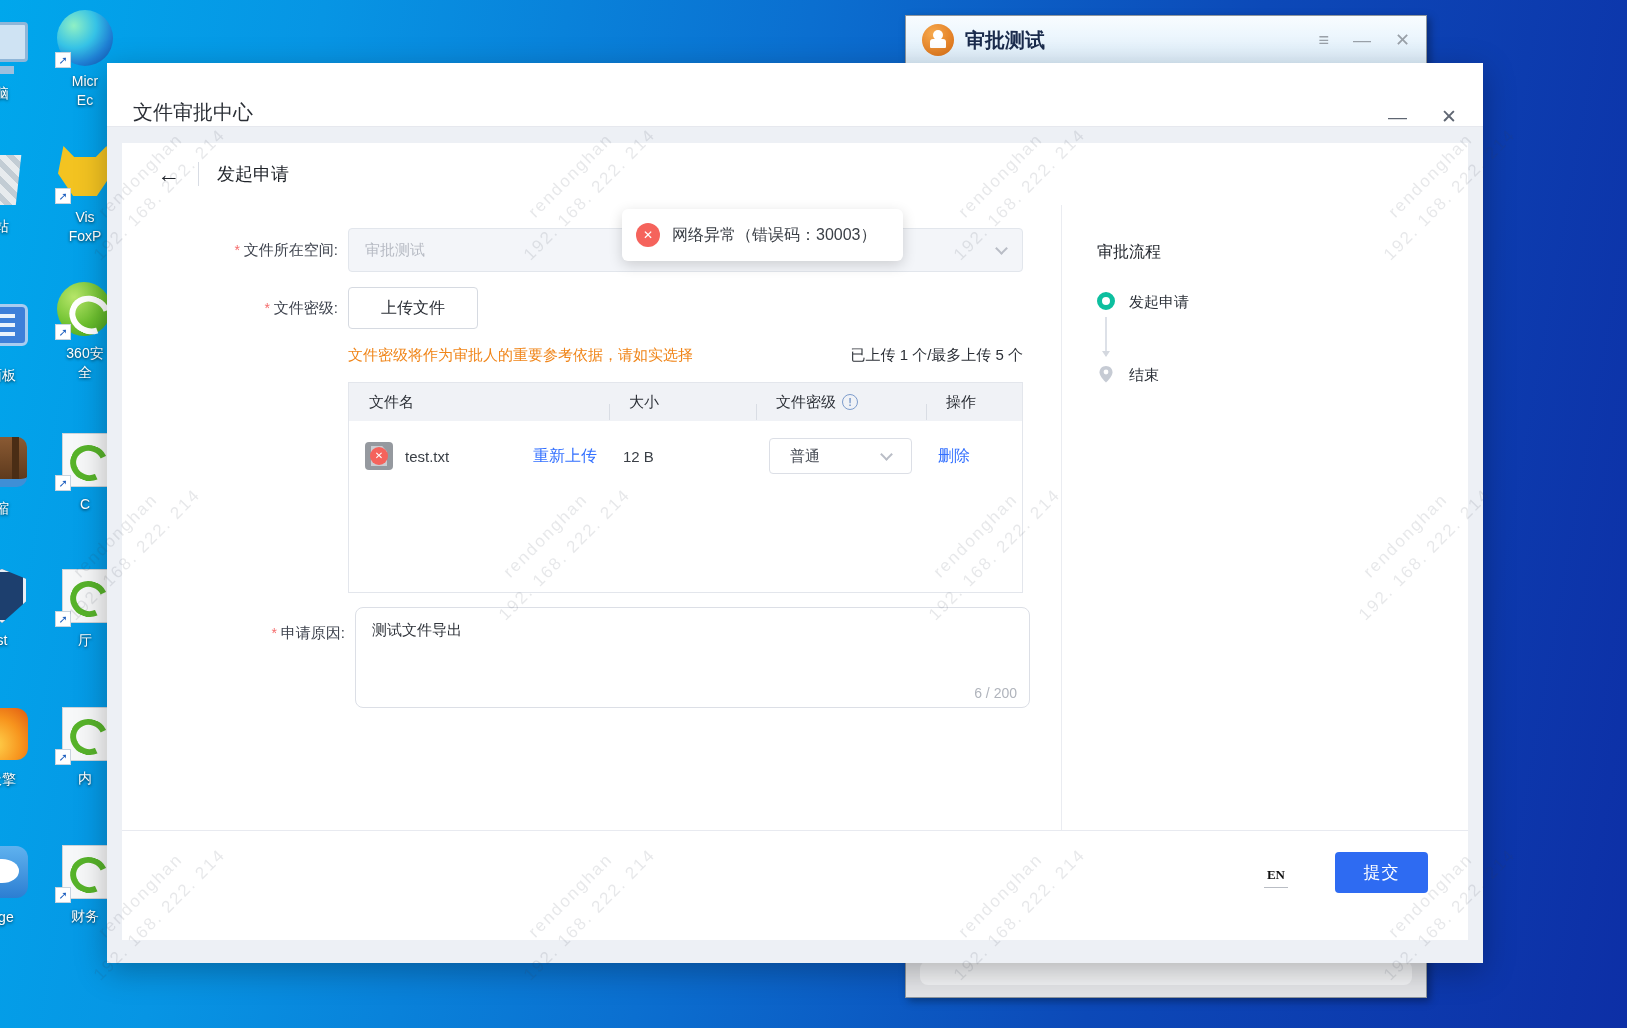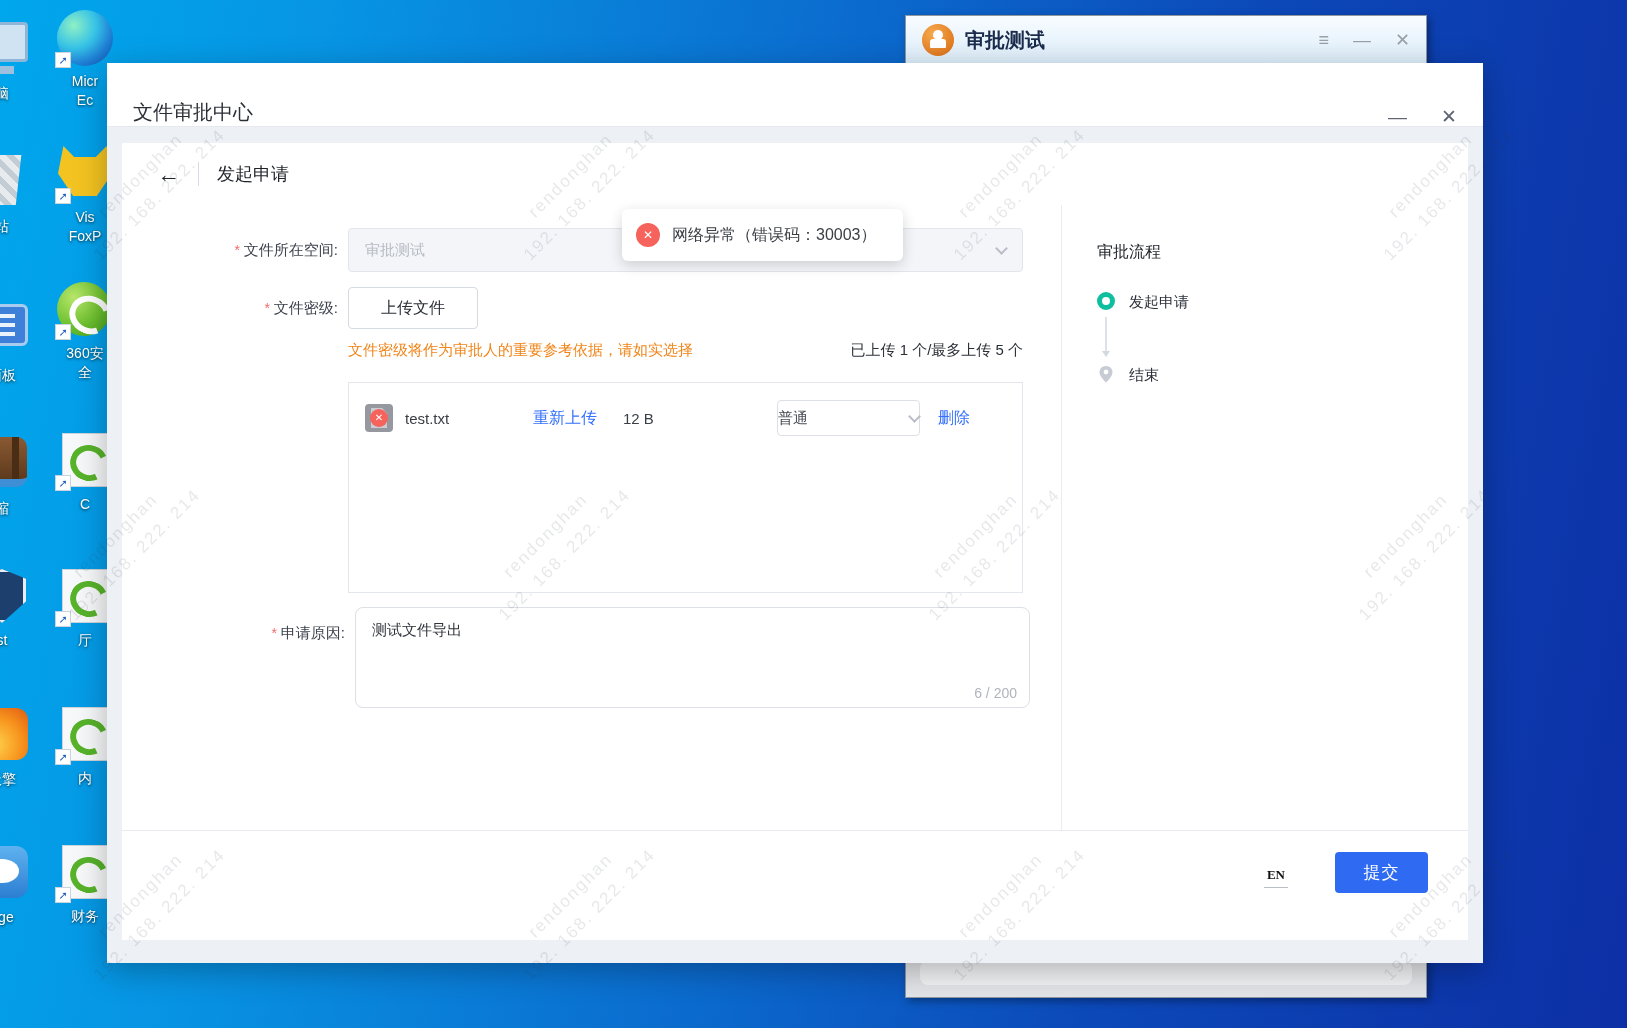--- a/index.html
+++ b/index.html
@@ -85,21 +85,21 @@
 
   .sel-disabled { height:44px; background:#f3f5f9; border:1px solid #e2e6ec; border-radius:4px;
     display:flex; align-items:center; padding:0 16px; color:#b6bac3; font-size:15px; }
   .chev { width:9px; height:9px; border-right:2px solid #b9bdc6; border-bottom:2px solid #b9bdc6;
     transform:rotate(45deg); margin-left:auto; margin-top:-4px; flex:none; }
 
   .upload-btn { width:130px; height:42px; background:#fff; border:1px solid #d6dae1; border-radius:4px;
     font-size:16px; color:#2b2f36; display:flex; align-items:center; justify-content:center; cursor:pointer; }
 
   .warn-row { margin-top:-3px; margin-bottom:0; }
-  .warn-wrap { display:flex; align-items:flex-start; justify-content:space-between; height:28px; }
+  .warn-wrap { display:flex; align-items:center; justify-content:space-between; height:28px; }
   .warn-text { color:#f08519; font-size:15px; }
   .upload-count { color:#2b2f36; font-size:15px; }
 
   .ftable { margin-top:13px; margin-bottom:0; }
   .tbl { width:675px; height:211px; border:1px solid #e3e6ec; display:flex; flex-direction:column; }
   .tbl-head { height:38px; flex:none; background:#f0f2f6; display:flex; align-items:center; font-size:15px; color:#2b2f36; }
   .th { padding-left:20px; position:relative; display:flex; align-items:center; gap:6px; }
   .th + .th:before { content:""; position:absolute; left:0; top:11px; width:1px; height:16px; background:#d9dde4; }
   .c1{width:260px;flex:none;} .c2{width:147px;flex:none;} .c3{width:170px;flex:none;} .c4{width:98px;flex:none;}
   .info-icon { width:16px; height:16px; border:1px solid #7d9ccc; color:#7d9ccc; border-radius:50%;
@@ -111,21 +111,21 @@
   .file-icon:before { content:""; position:absolute; left:6px; top:4px; width:16px; height:20px; background:#caccd1;
     clip-path:polygon(0 0,70% 0,100% 28%,100% 100%,0 100%); }
   .file-icon .err-badge { position:absolute; left:5px; top:5px; width:18px; height:18px; border-radius:50%;
     background:#f5635c; color:#fff; font-size:10px; line-height:18px; text-align:center; font-weight:bold; }
   .fname { margin-left:12px; }
   .link { color:#3370ff; font-size:16px; cursor:pointer; }
   .reupload { margin-left:auto; margin-right:12px; }
   .cell-size { padding-left:14px; }
   .cell-level { padding-left:13px; }
   .level-select { width:143px; height:36px; border:1px solid #dcdfe6; border-radius:4px; background:#fff;
-    display:flex; align-items:center; padding:0 0; font-size:15px; color:#4a4f58; cursor:pointer;margin-left:8px; }
+    display:flex; align-items:center; padding:0 20px; font-size:15px; color:#4a4f58; cursor:pointer; }
   .cell-act { padding-left:12px; }
 
   .frow-reason { margin-top:14px;padding-left:7px; }
   .ta-wrap { position:relative; width:675px; height:101px; border:1px solid #dcdfe6; border-radius:8px; background:#fff; }
   .ta-wrap textarea { width:100%; height:100%; border:none; outline:none; resize:none; background:transparent;
     padding:13px 16px; font-size:15px; color:#2f333a; font-family:inherit; }
   .ta-counter { position:absolute; right:12px; bottom:6px; font-size:14px; color:#b0b4bc; }
 
   
   .side-panel { width:407px; flex:none; border-left:1px solid #eaecf1; padding:37px 0 0 35px; }
@@ -323,20 +323,35 @@
               <div class="fctrl warn-wrap">
                 <span class="warn-text">文件密级将作为审批人的重要参考依据，请如实选择</span>
                 <span class="upload-count">已上传 1 个/最多上传 5 个</span>
               </div>
             </div>
 
             <div class="frow ftable">
               <div class="flabel"></div>
               <div class="fctrl">
                 <div class="tbl">
+                  <div class="tbl-head">
+                    <div class="th c1">
+                        <span>文件名</span>
+                      </div>
+                    <div class="th c2">
+                        <span>大小</span>
+                      </div>
+                    <div class="th c3">
+                        <span>文件密级</span>
+                      <span class="info-icon">!</span>
+                      </div>
+                    <div class="th c4">
+                        <span>操作</span>
+                      </div>
+                  </div>
                   <div class="tbl-body">
                     <div class="trow">
                       <div class="c1 cell-file">
                         <span class="file-icon">
                           <span class="err-badge">✕</span>
                           </span>
                         <span class="fname">test.txt</span>
                         <span class="link reupload">重新上传</span>
                       </div>
                       <div class="c2 cell-size">12 B</div>

